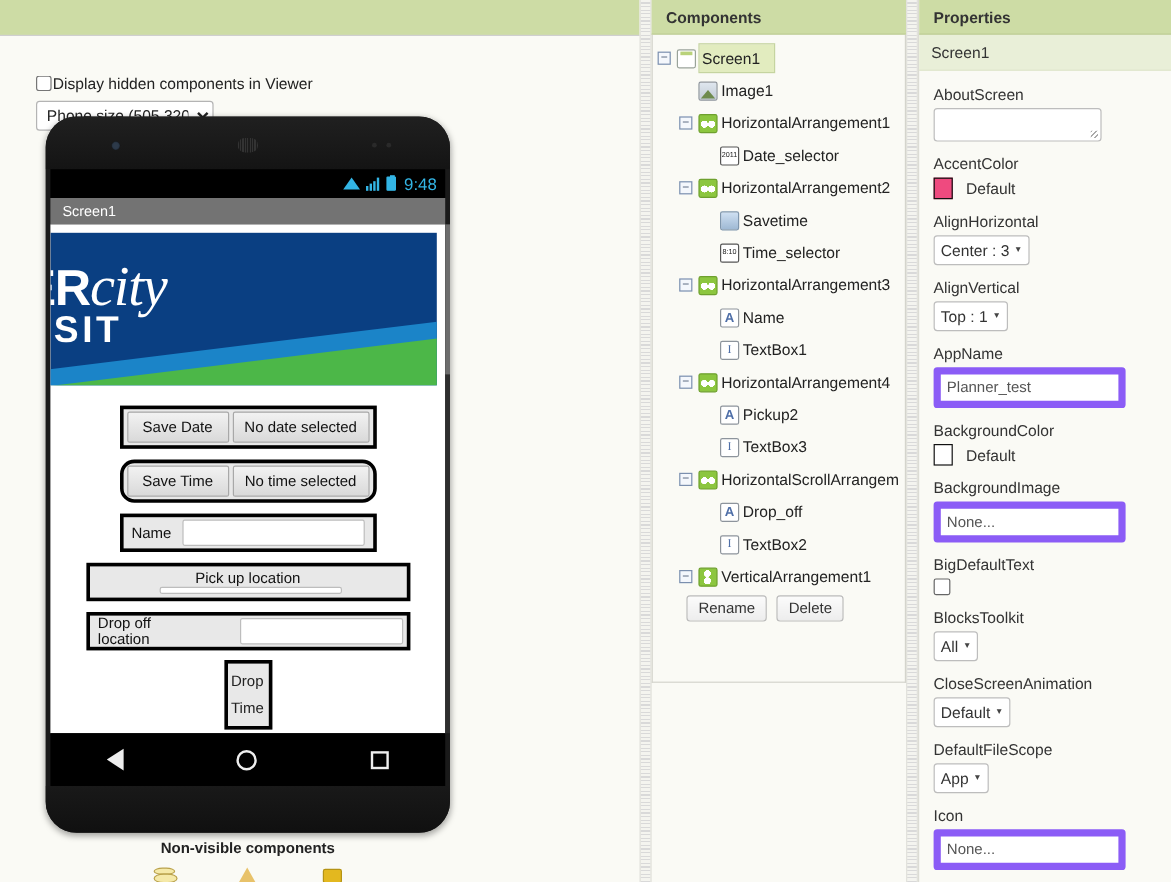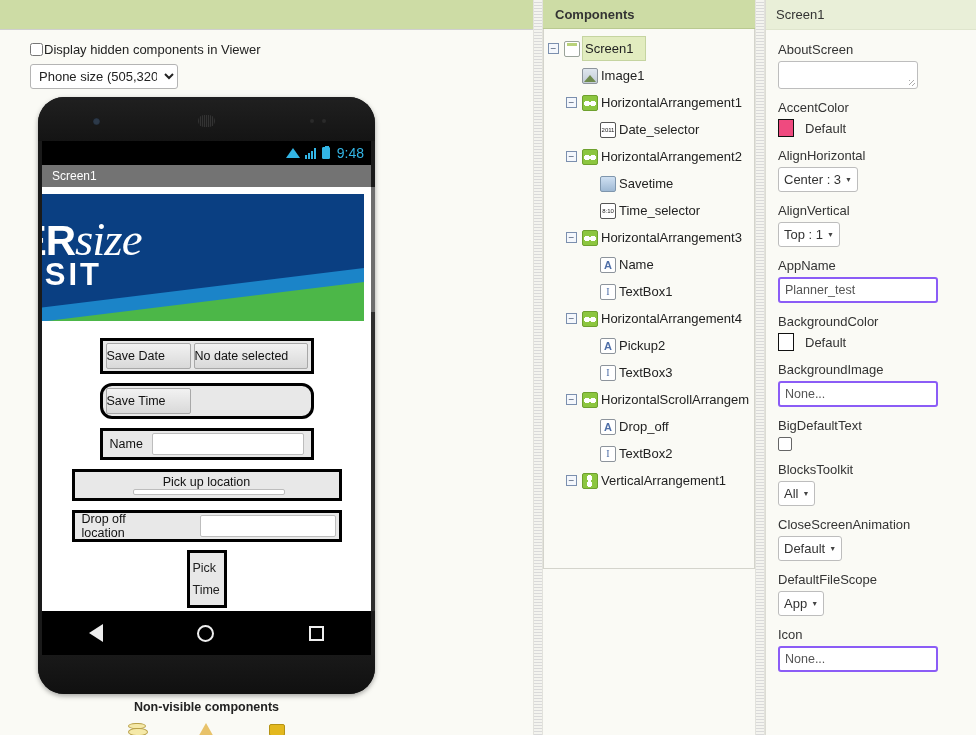--- a/index.html
+++ b/index.html
@@ -29,21 +29,21 @@
   #viewer {
     position: absolute; left: 0; top: 0;
     width: 533px; height: 735px;
     background: #fafaf5;
   }
   #viewer-header {
     height: 30px;
     background: #cddca5;
     border-bottom: 1px solid #cfcfcf;
   }
-  #viewer-body { padding: 12px 0 0 30px; }
+  #viewer-body { padding: 12px 0 0 30px; margin-top: 20px; }
   .hidden-row { display: flex; align-items: center; margin-bottom: 7px; }
   .hidden-row input[type=checkbox] {
     width: 13px; height: 13px; margin: 0 1px 0 0;
     accent-color: #777;
   }
   .hidden-row label { font-size: 13px; color: #222; }
   .size-select {
     font-family: "Liberation Sans", sans-serif;
     font-size: 13px;
     padding: 3px 4px;
@@ -173,20 +173,21 @@
     display: flex;
     align-items: center;
     margin: 0 auto;
   }
   .btn-ai {
     background: linear-gradient(#f2f2f2,#d9d9d9);
     border: 1px solid #a8a8a8;
     border-radius: 2px;
     font-size: 12.5px;
     padding: 5px 0;
+    text-align: center;
     color: #111;
   }
   .lbl-ai { font-size: 12.5px; color: #111; padding: 0 4px; }
   .tb-ai {
     background: #fff;
     border: 1px solid #bdbdbd;
     border-radius: 2px;
     height: 22px;
   }
   .varr {
@@ -444,21 +445,21 @@
     display: inline-flex; align-items: center;
     border: 1px solid #bdbdbd; border-radius: 3px;
     background: #fff; padding: 4px 5px;
     font-size: 13px; color: #333;
   }
   .prop-select .caret {
     margin-left: 4px; font-size: 7px; color: #444;
   }
   .prop-input {
     width: 160px;
-    border: 2px solid #8b5cf6; border-radius: 3px;
+    border: 6px solid #8b5cf6; border-radius: 3px;
     background: #fff; padding: 4px 5px;
     font-size: 12.5px; color: #555;
   }
   .prop-check {
     width: 14px; height: 14px;
     border: 1px solid #666; background: #fff; border-radius: 2px;
   }
 </style>
 </head>
 <body>
@@ -502,51 +503,52 @@
       <div id="titlebar">
         <span>Screen1</span>
       </div>
 
       <div id="screenbody">
 
         <div id="logo">
           <div class="swoosh-blue"></div>
           <div class="swoosh-green"></div>
           <div class="logo-text">
-            <div class="logo-line1"><span>TER</span><span class="logo-city">size</span></div>
+            <div class="logo-line1"><span>TER</span><span class="logo-city">city</span></div>
             <div class="logo-line2">ANSIT</div>
           </div>
         </div>
 
         <div class="arr" style="width:214px;height:36px;margin-top:17px;padding:3px;">
           <div class="btn-ai" style="width:85px;">Save Date</div>
           <div class="btn-ai" style="width:114px;margin-left:3px;">No date selected</div>
         </div>
 
         <div class="arr" style="width:214px;height:36px;margin-top:9px;padding:3px;border-radius:12px;">
           <div class="btn-ai" style="width:85px;">Save Time</div>
+          <div class="btn-ai" style="width:114px;margin-left:3px;">No time selected</div>
         </div>
 
         <div class="arr" style="width:214px;height:32px;margin-top:9px;padding:3px;">
           <div class="lbl-ai">Name</div>
           <div class="tb-ai" style="width:152px;margin-left:5px;"></div>
         </div>
 
         <div class="arr" style="width:270px;height:32px;margin-top:9px;padding:3px;flex-direction:column;">
           <div class="lbl-ai">Pick up location</div>
           <div class="tb-ai" style="width:152px;margin-left:5px;"></div>
         </div>
 
         <div class="arr" style="width:270px;height:32px;margin-top:9px;padding:3px;gap:28px;">
           <div class="lbl-ai">Drop off location</div>
           <div class="tb-ai" style="width:152px;margin-left:5px;"></div>
         </div>
 
         <div class="varr" style="margin:8px auto 0 auto;">
-          <div>Pick</div>
+          <div>Drop</div>
           <div>Time</div>
         </div>
       </div>
 
       <div id="phone-scroll">
           <i></i>
         </div>
 
       <div id="navbar">
         <span class="nav-back"></span>
@@ -657,27 +659,32 @@
             <span class="toggle-spacer"></span>
             <span class="ticon ic-textbox">I</span>
             <span class="tlabel">TextBox2</span>
           </div>
           <div class="tnode" style="padding-left: 18px;">
             <span class="toggle">−</span>
             <span class="ticon ic-varr"></span>
             <span class="tlabel">VerticalArrangement1</span>
           </div>
         </div>
+      <div class="tree-buttons">
+        <button class="mini-btn">Rename</button>
+        <button class="mini-btn">Delete</button>
+      </div>
     </div>
 
   </div>
 
   <div class="splitter" id="split2"></div>
 
   <div id="properties">
+    <div class="panel-header">Properties</div>
     <div id="prop-subhead">Screen1</div>
     <div id="prop-list">
         <div class="prop">
           <div class="prop-name">AboutScreen</div>
           <div class="prop-textarea"></div>
         </div>
         <div class="prop">
           <div class="prop-name">AccentColor</div>
           <div class="prop-color">
             <span class="swatch" style="background: rgb(239, 74, 127);"></span>

